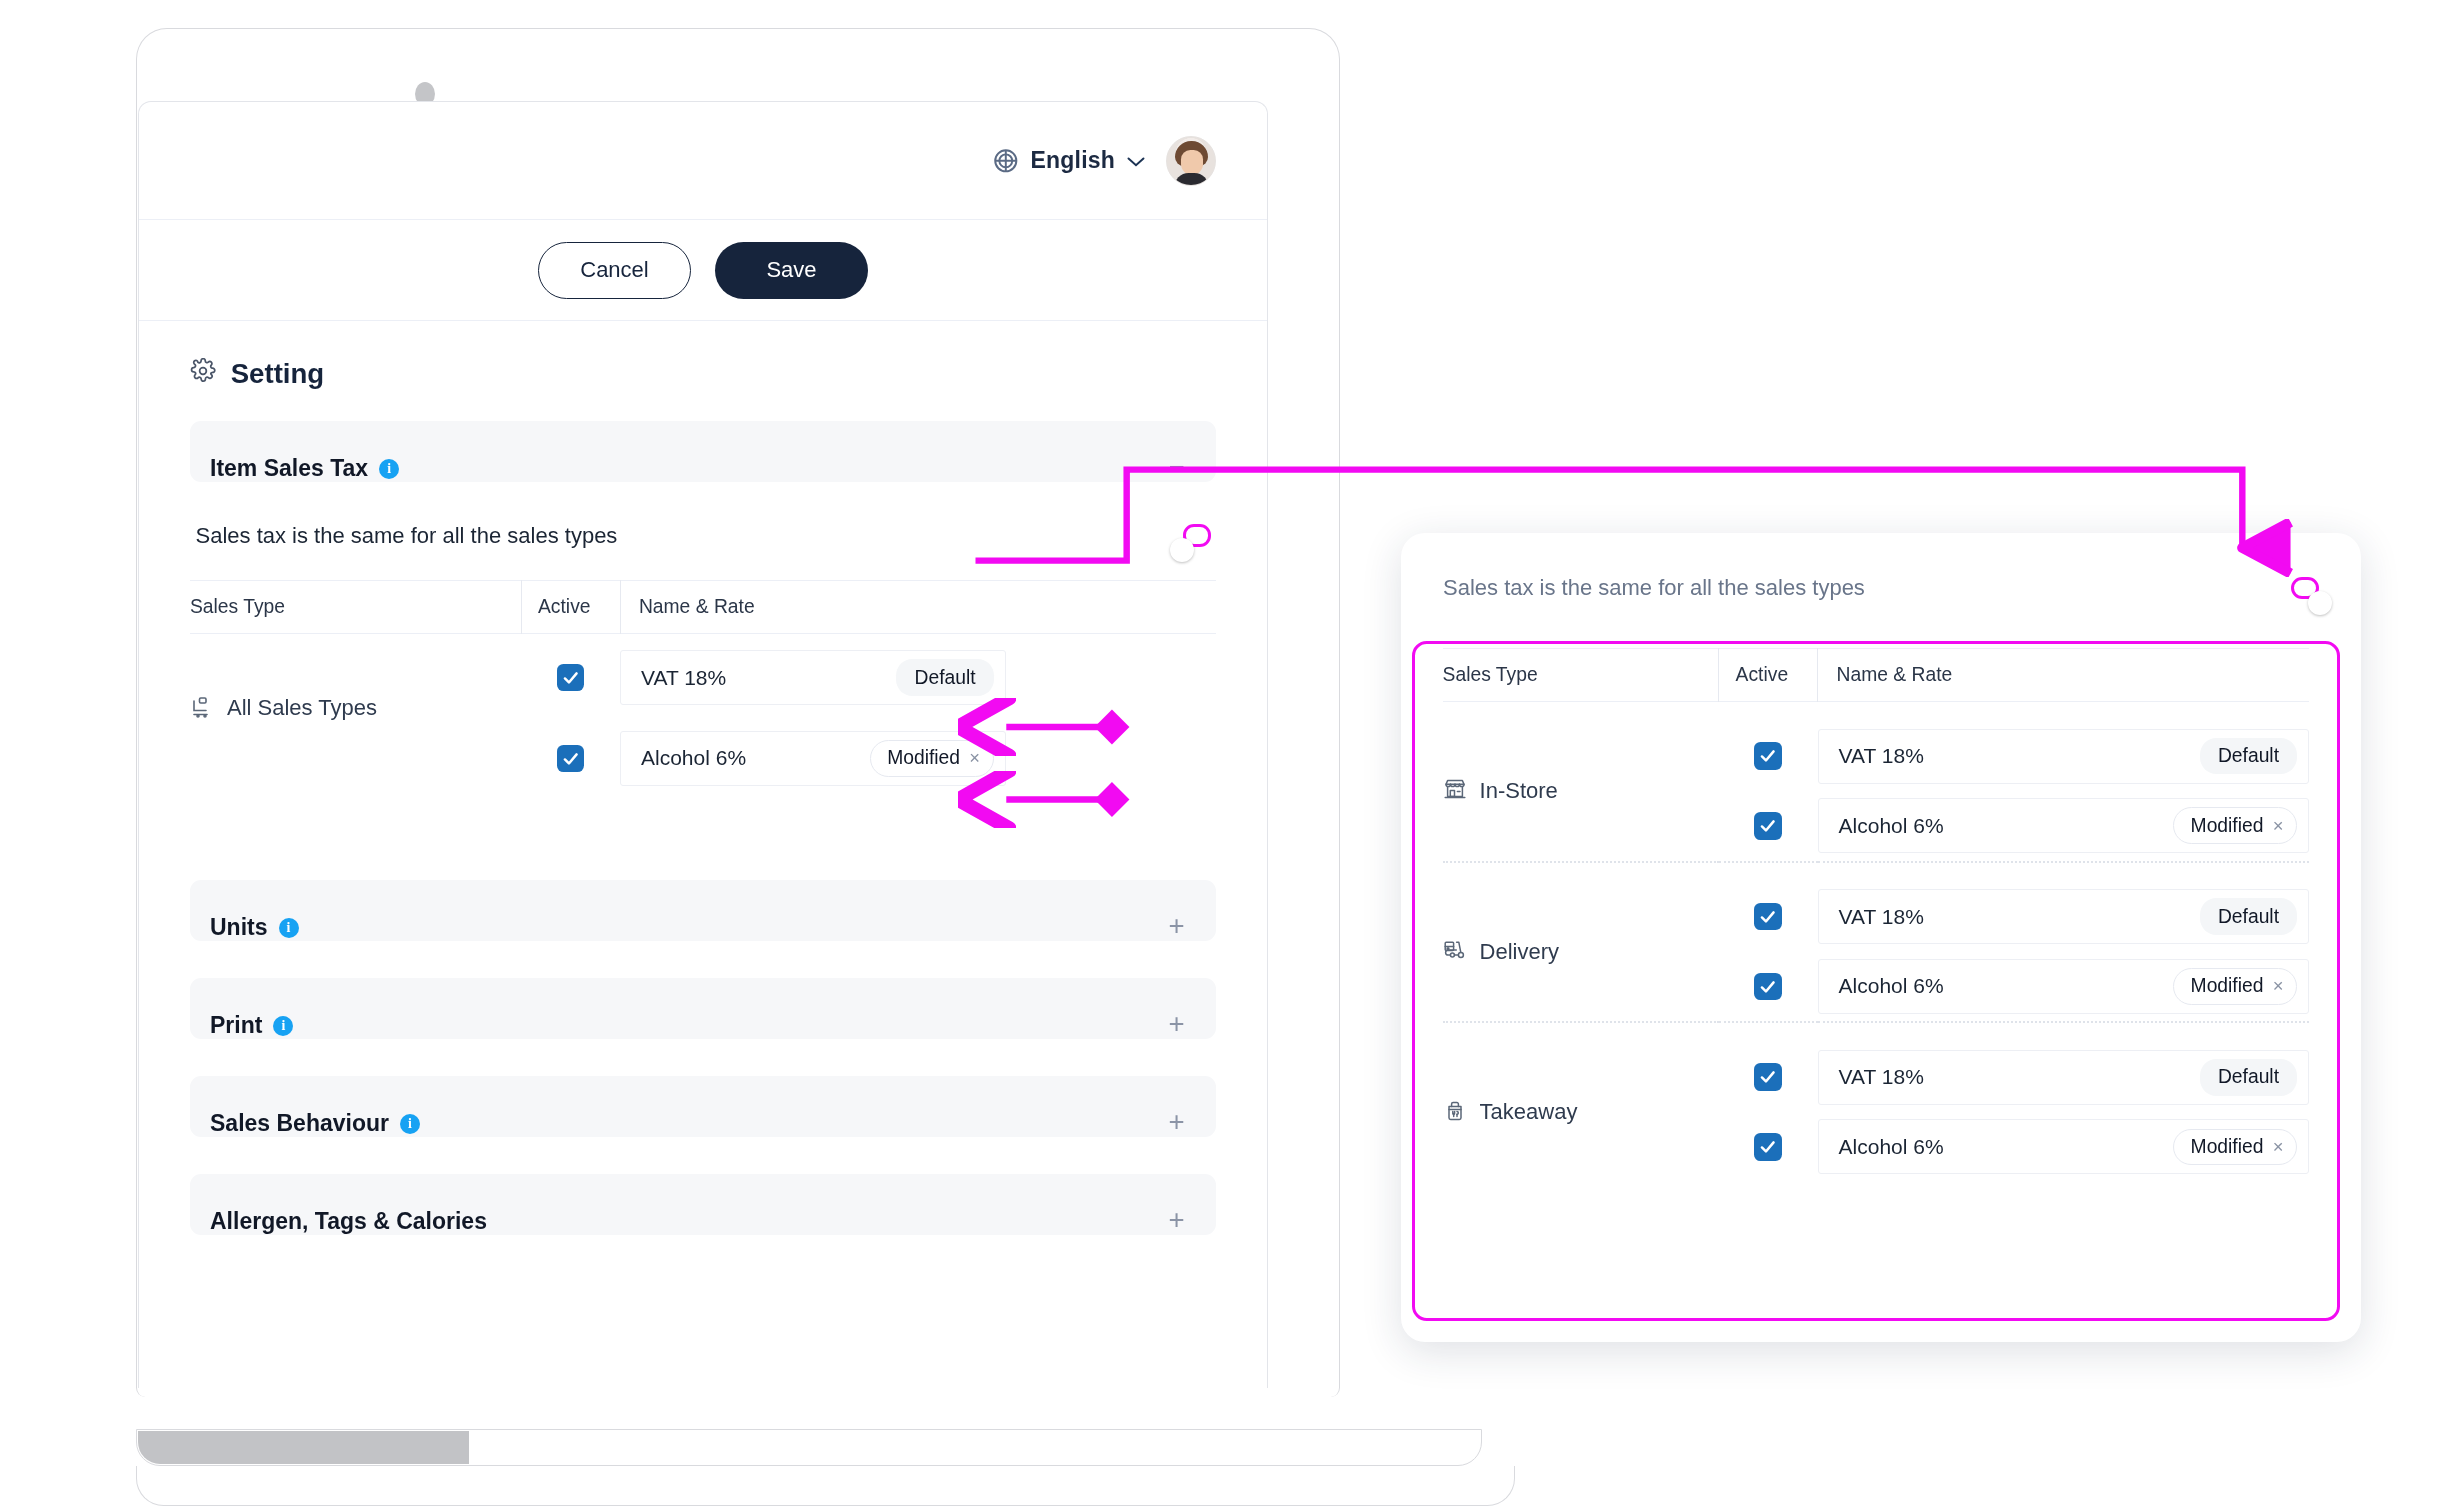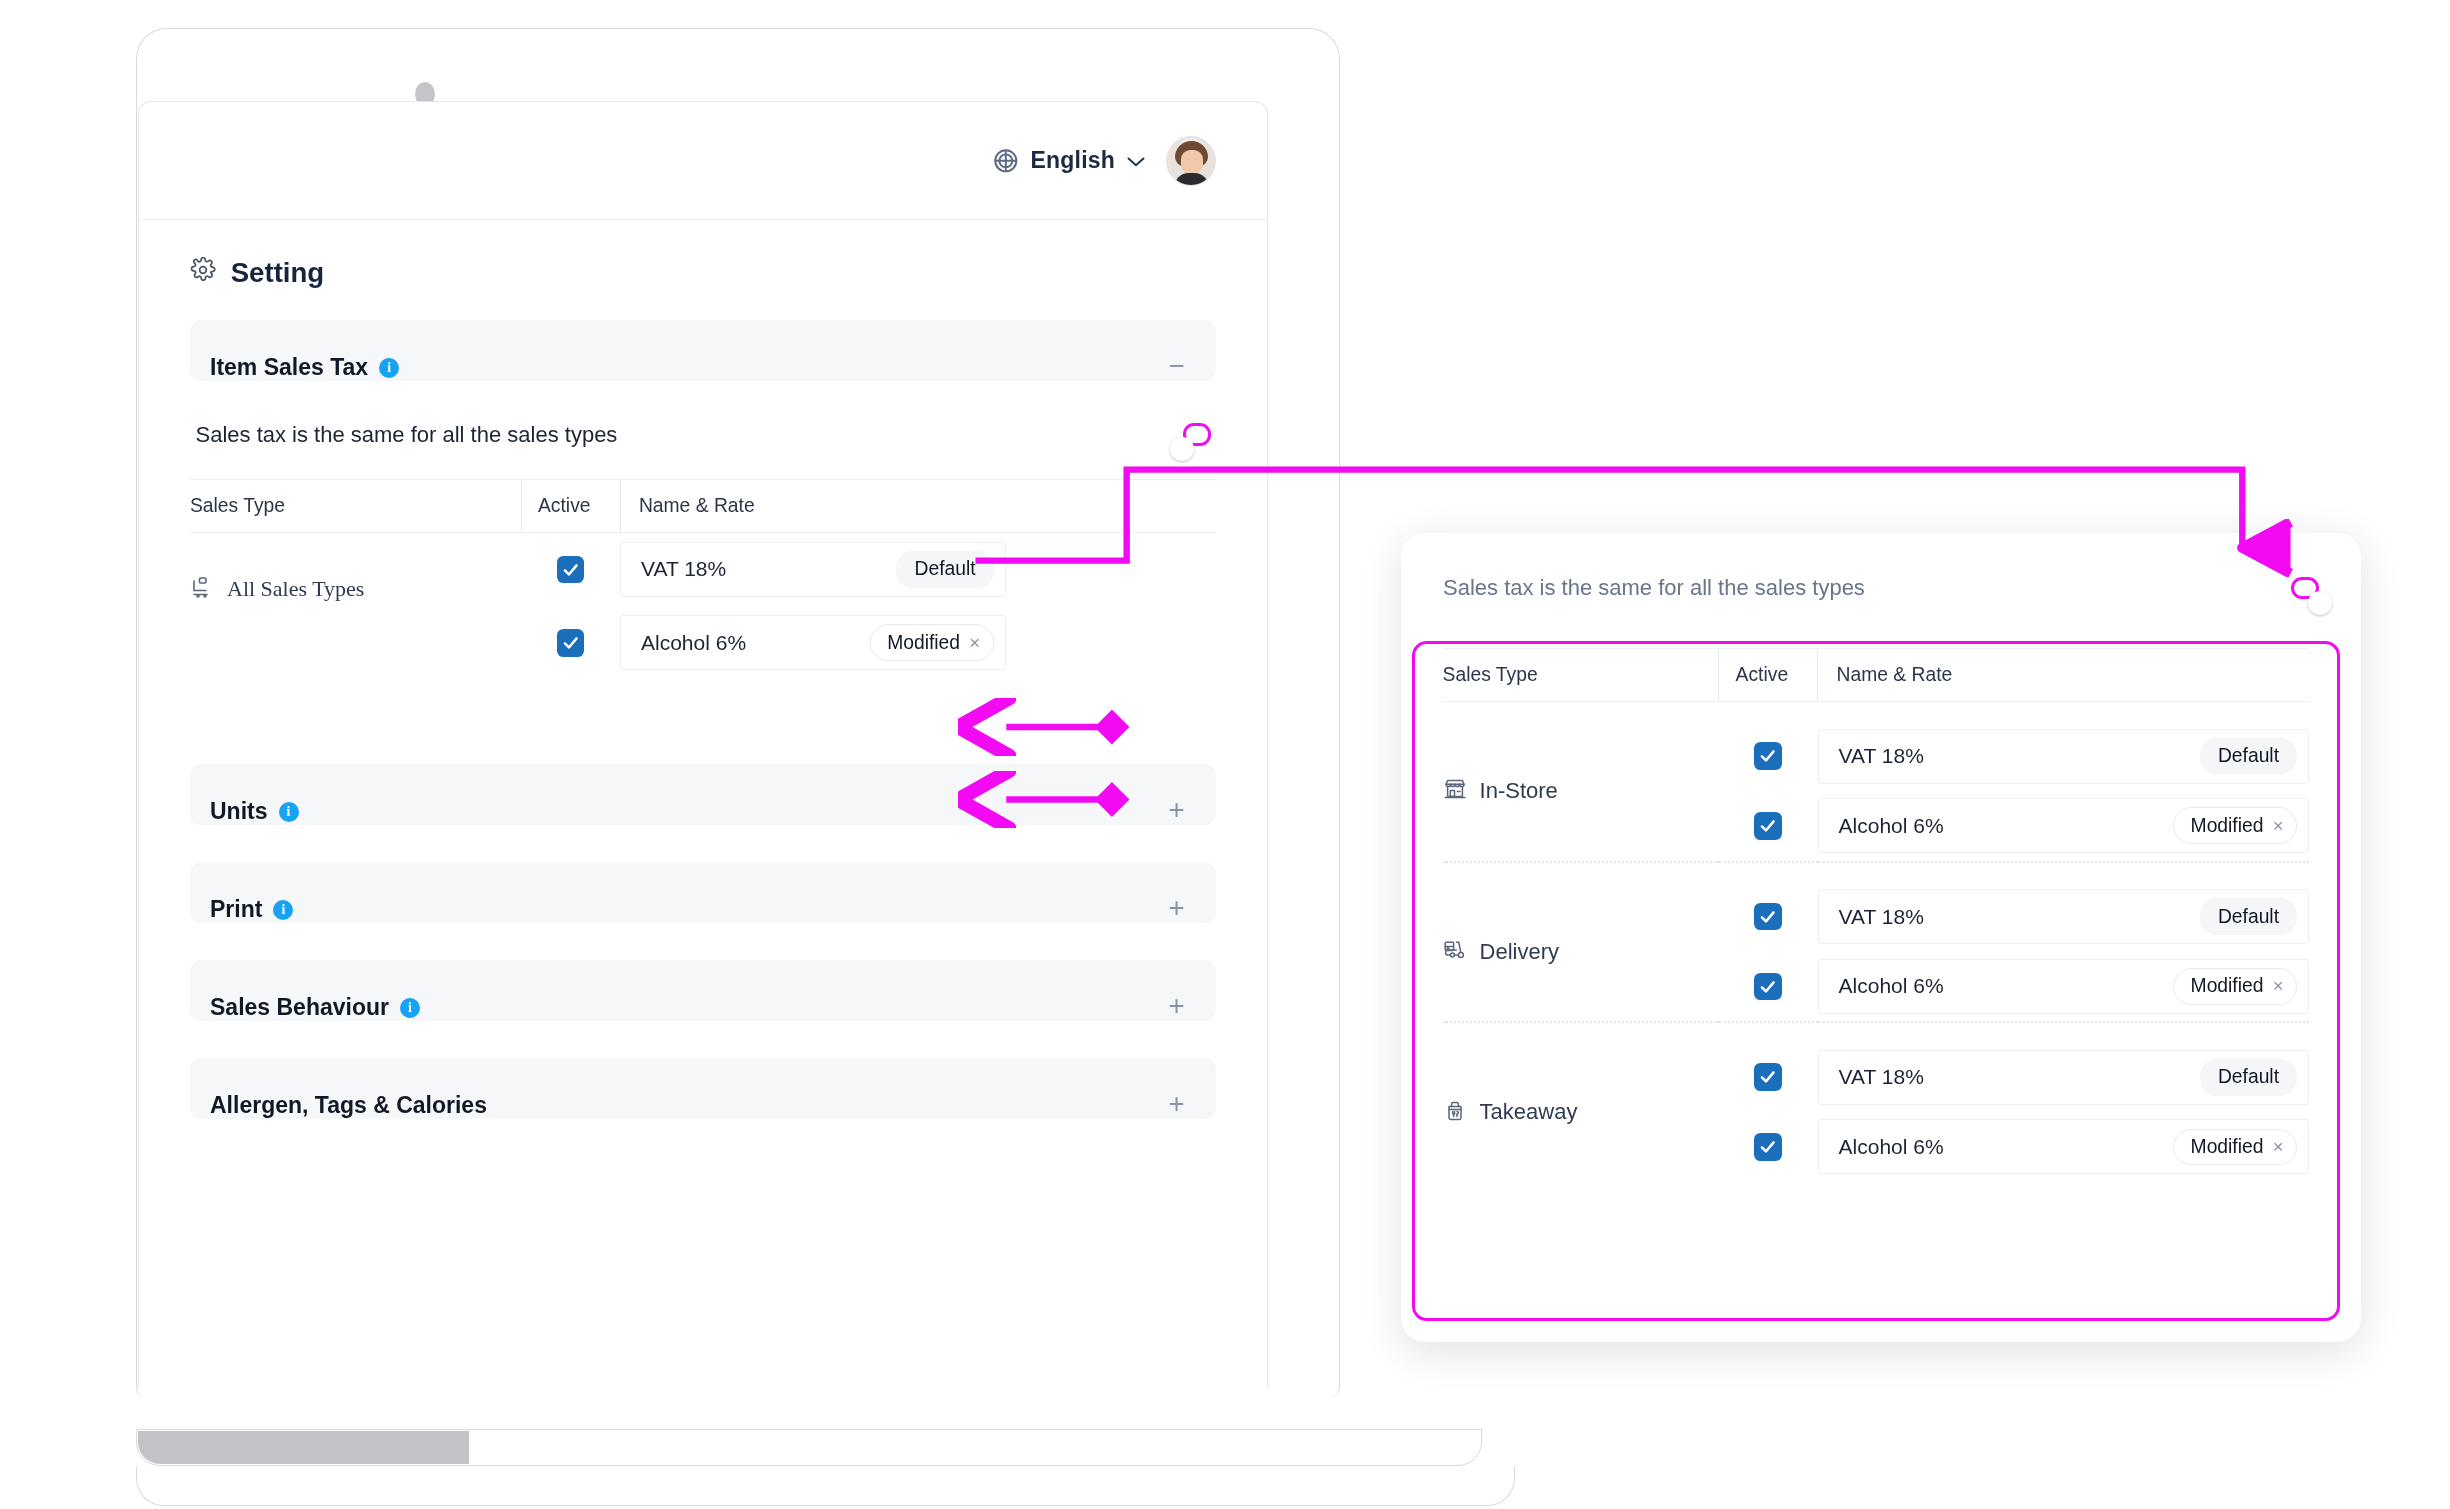--- a/index.html
+++ b/index.html
@@ -161,21 +161,21 @@
   table.taxtable { width: 100%; border-collapse: collapse; margin-top: 14.7px; }
   .thead-row { border-top: 1.8px solid #eceff6; border-bottom: 1.8px solid #eceff6; }
   .thead-row th {
     text-align: left; font-size: 19.3px; font-weight: 400; color: #2b3648;
     padding: 13px 0 13px 0; height: 53px;
   }
   .th-active { border-left: 1.8px solid #e6e9f0; border-right: 1.8px solid #e6e9f0;
     padding-left: 16.5px !important; padding-right: 16.5px !important; width: 99px; }
   .th-name { padding-left: 18.4px !important; }
 
-  .stype-cell { width: 331px; vertical-align: top; padding-top: 42px; font-family: Liberation Serif, serif; }
+  .stype-cell { width: 331px; vertical-align: top; padding-top: 61px; }
   .stype { display: flex; align-items: center; gap: 13px; }
   .stype-label { font-size: 22px; color: #2f3b4e; }
   .chk-cell { width: 99px; vertical-align: middle; text-align: center; }
   .rate-cell { vertical-align: middle; padding: 9.2px 0; }
 
   .chk {
     width: 27.6px; height: 27.6px; border-radius: 6.4px; background: #1b6fba;
     display: inline-flex; align-items: center; justify-content: center;
     cursor: pointer;
   }
@@ -264,20 +264,24 @@
           </svg>
         </span>
       </div>
       <div class="avatar">
         <div class="hair"></div>
           <div class="face"></div>
           <div class="body"></div>
       </div>
     </div>
 
+    <div class="actionbar">
+      <button class="btn btn-cancel">Cancel</button>
+      <button class="btn btn-save">Save</button>
+    </div>
 
     <div class="content">
 
       <div class="setting-head">
         <span>
           <svg width="26" height="26" viewBox="0 0 24 24" fill="none" stroke="#4a5568" stroke-width="1.6">
             <circle cx="12" cy="12" r="3.1"></circle>
             <path d="M19.4 13.6a1.6 1.6 0 0 0 .33 1.77l.06.06a1.95 1.95 0 1 1-2.76 2.76l-.06-.06a1.6 1.6 0 0 0-1.77-.33 1.6 1.6 0 0 0-.97 1.47v.17a1.95 1.95 0 1 1-3.9 0v-.09a1.6 1.6 0 0 0-1.05-1.47 1.6 1.6 0 0 0-1.77.33l-.06.06a1.95 1.95 0 1 1-2.76-2.76l.06-.06a1.6 1.6 0 0 0 .33-1.77 1.6 1.6 0 0 0-1.47-.97H3.4a1.95 1.95 0 1 1 0-3.9h.09a1.6 1.6 0 0 0 1.47-1.05 1.6 1.6 0 0 0-.33-1.77l-.06-.06A1.95 1.95 0 1 1 7.33 3.9l.06.06a1.6 1.6 0 0 0 1.77.33h.08a1.6 1.6 0 0 0 .97-1.47V2.6a1.95 1.95 0 1 1 3.9 0v.09a1.6 1.6 0 0 0 .97 1.47 1.6 1.6 0 0 0 1.77-.33l.06-.06a1.95 1.95 0 1 1 2.76 2.76l-.06.06a1.6 1.6 0 0 0-.33 1.77v.08a1.6 1.6 0 0 0 1.47.97h.17a1.95 1.95 0 1 1 0 3.9h-.09a1.6 1.6 0 0 0-1.47.97z"></path>
           </svg>
         </span>

